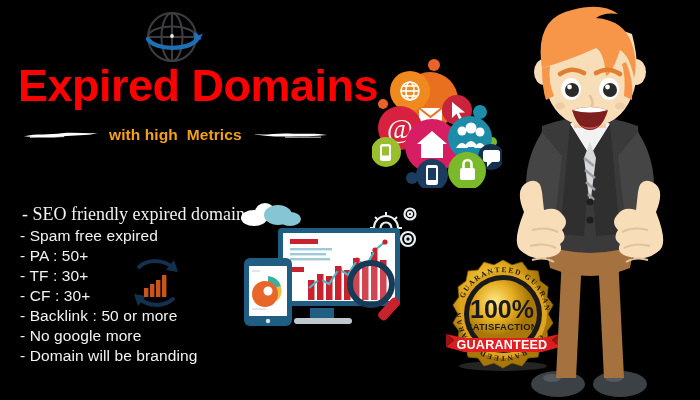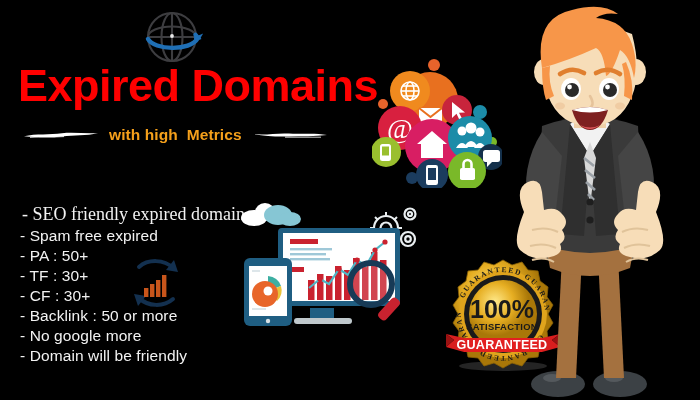--- a/index.html
+++ b/index.html
@@ -105,21 +105,21 @@
   </div>
 
   <div class="bullets">
     <div class="bullet first">- SEO friendly expired domain</div>
     <div class="bullet">- Spam free expired</div>
     <div class="bullet">- PA : 50+</div>
     <div class="bullet">- TF : 30+</div>
     <div class="bullet">- CF : 30+</div>
     <div class="bullet">- Backlink : 50 or more</div>
     <div class="bullet">- No google more</div>
-    <div class="bullet">- Domain will be friendly</div>
+    <div class="bullet">- Domain will be branding</div>
   </div>
 
   <div class="seo-icon">
     <svg width="64" height="62" viewBox="0 0 64 62">
       <g fill="none" stroke="#13304f" stroke-width="4" stroke-linecap="round">
         <path d="M15 15 C24 7, 40 7, 49 16"></path>
         <path d="M49 47 C40 55, 24 55, 15 46"></path>
       </g>
       <path d="M50 8 L54 20 L42 18 Z" fill="#13304f"></path>
       <path d="M14 54 L10 42 L22 44 Z" fill="#13304f"></path>

